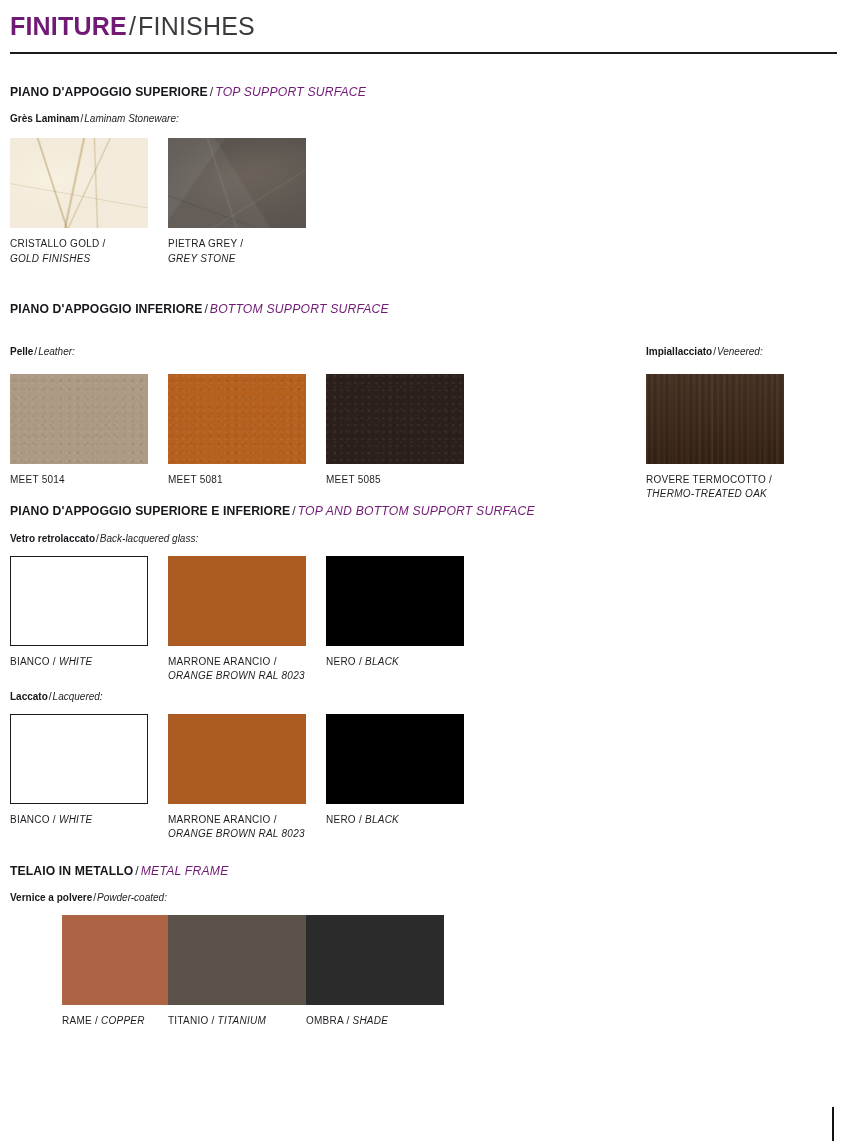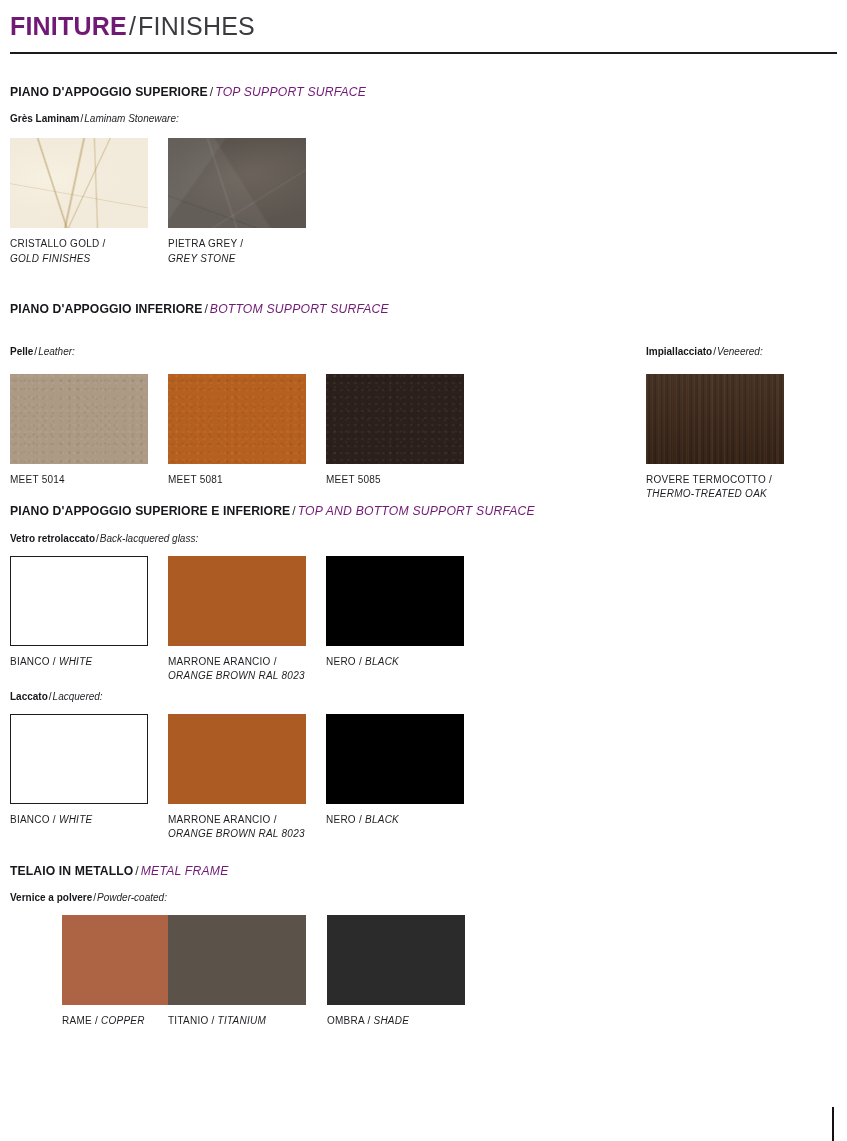--- a/index.html
+++ b/index.html
@@ -359,21 +359,21 @@
           <span class="en">COPPER</span>
         </div>
       </div>
       <div class="swatch" style="left:158px;">
         <div class="chip tex-solid tall" style="--sc:#5b5349;"></div>
         <div class="caption">
           <span class="it">TITANIO /</span>
           <span class="en">TITANIUM</span>
         </div>
       </div>
-      <div class="swatch" style="left:308px;padding-left:9px;">
+      <div class="swatch" style="left:296px;">
         <div class="chip tex-solid tall" style="--sc:#2b2b2b;"></div>
         <div class="caption">
           <span class="it">OMBRA /</span>
           <span class="en">SHADE</span>
         </div>
       </div>
     </div>
   </div>
 
   <div class="crop-mark"></div>

